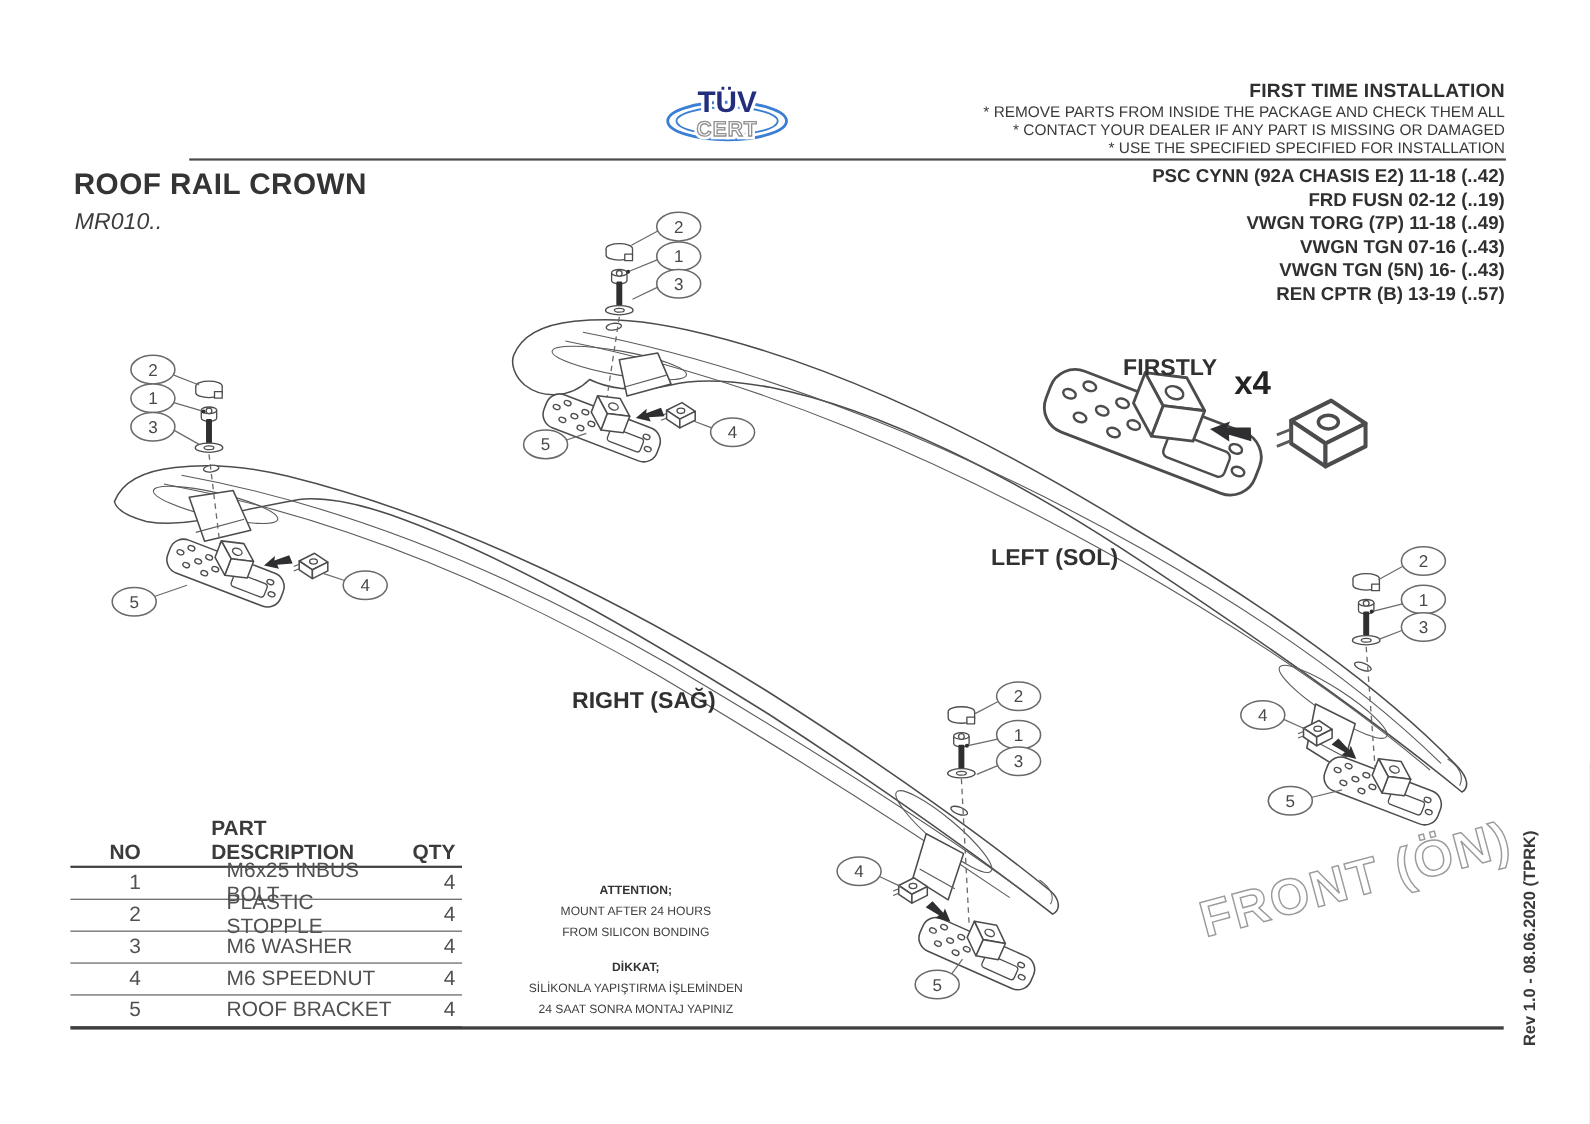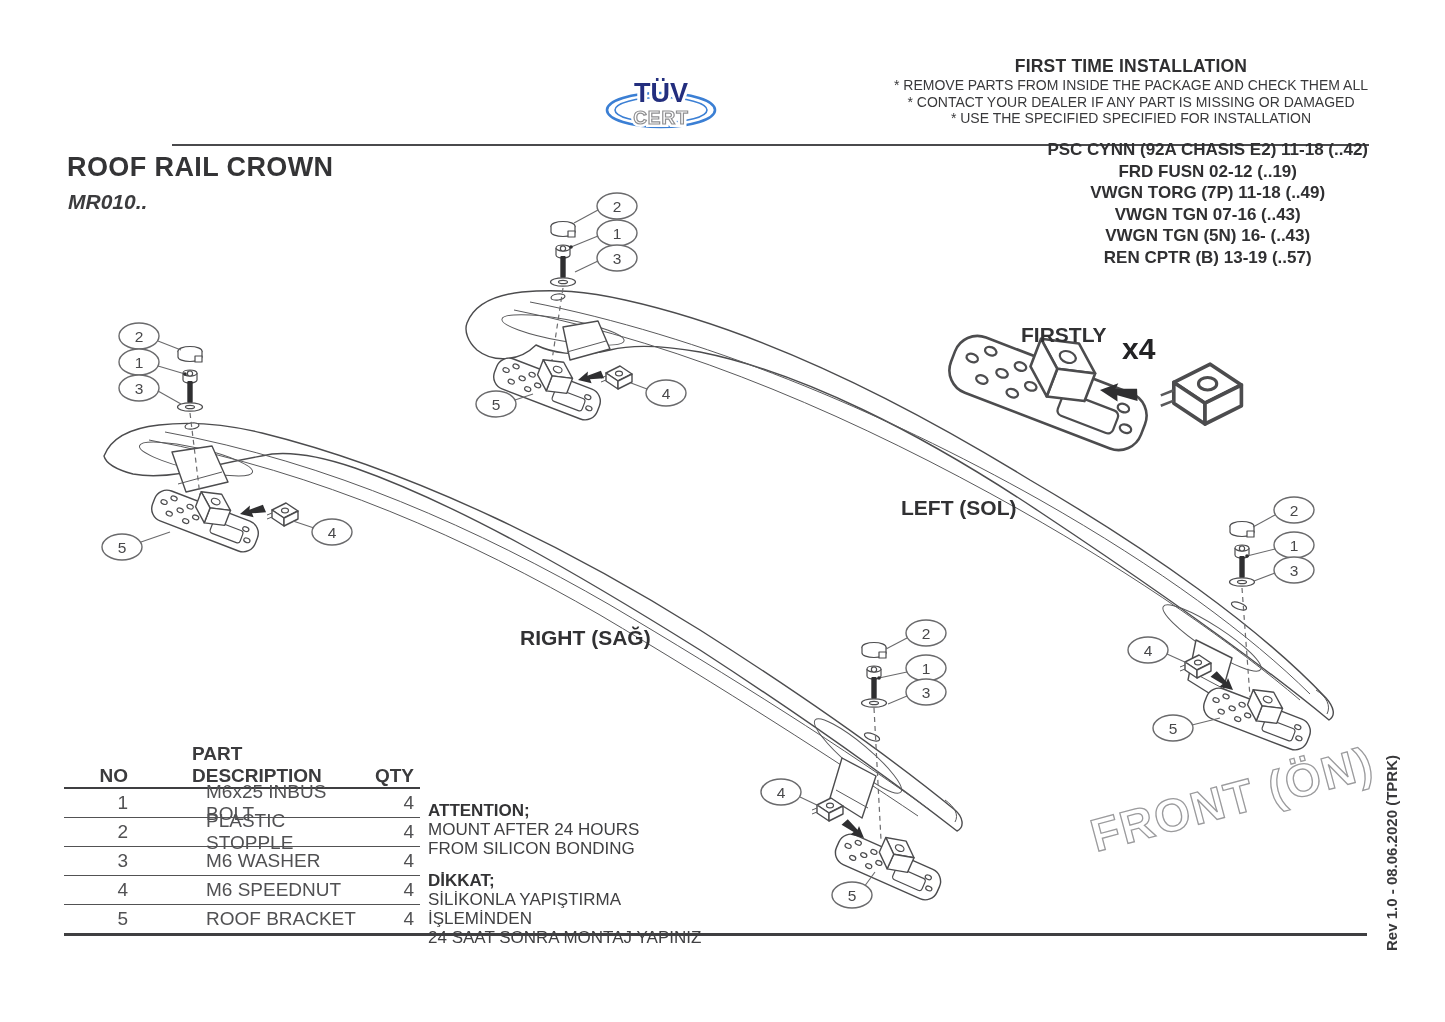--- a/index.html
+++ b/index.html
@@ -1,46 +1,46 @@
 <!DOCTYPE html>
 <html><head>
 <meta charset="utf-8">
 <style>
   html,body{margin:0;padding:0;background:#e8e8e8;}
   .page{position:relative;width:1445px;height:1022px;background:#ffffff;overflow:hidden;
         font-family:"Liberation Sans",sans-serif;color:#353537;}
   .abs{position:absolute;}
   
-  .hdr-right{right:77px;top:56px;text-align:center;}
+  .hdr-right{right:77px;top:72px;text-align:right;}
   .hdr-title{font-size:17.5px;font-weight:700;letter-spacing:.2px;color:#2f2f31;}
   .hdr-note{font-size:14px;font-weight:500;line-height:16.5px;color:#39393b;}
   .rule-top{left:172px;top:144px;width:1197px;height:2px;background:#4a4a4c;}
   .rule-bottom{left:64px;top:933px;width:1303px;height:3px;background:#3f3f41;}
   .prod-name{left:67px;top:152px;font-size:27px;font-weight:800;letter-spacing:.4px;color:#343436;}
-  .prod-code{left:68px;top:190px;font-size:21px;font-weight:700;font-style:italic;color:#3c3c3e;}
-  .vehicles{right:77px;top:139px;text-align:center;}
+  .prod-code{left:68px;top:190px;font-size:21px;font-weight:400;font-style:italic;color:#3c3c3e;}
+  .vehicles{right:77px;top:149px;text-align:right;}
   .vehicle{font-size:17px;font-weight:700;line-height:21.6px;color:#303032;}
   .lbl{font-size:21px;font-weight:700;color:#313133;}
   .lbl-x4{left:1122px;top:332px;font-size:30px;font-weight:800;color:#232325;}
   .lbl-firstly{left:1021px;top:323px;}
   .lbl-left{left:901px;top:496px;}
   .lbl-right{left:520px;top:626px;}
   
   .ptable{left:64px;top:757px;width:356px;}
   .ptable .thead{display:flex;align-items:flex-end;height:30px;border-bottom:2.5px solid #3f3f41;
                  font-size:19px;font-weight:700;color:#3b3b3d;}
   .ptable .trow{display:flex;align-items:center;height:28px;border-bottom:1.4px solid #525254;
                 font-size:19px;font-weight:400;color:#515153;}
   .c-no{width:64px;padding-left:3px;box-sizing:border-box;text-align:right;}
   .trow .c-no{padding-left:16px;}
   .c-desc{width:228px;padding-left:64px;box-sizing:border-box;}
   .trow .c-desc{padding-left:78px;}
   .c-qty{width:64px;text-align:right;padding-right:6px;box-sizing:border-box;}
   
-  .note-block{left:428px;width:300px;font-size:17px;line-height:19px;color:#404042;}
+  .note-block{left:428px;width:300px;font-size:11px;line-height:19px;color:#404042;text-align:center;}
   .nb-en{top:801px;} .nb-tr{top:871px;}
   .note-title{font-weight:700;color:#333335;}
   
   .rev{left:1391px;top:853px;transform:translate(-50%,-50%) rotate(-90deg);
        white-space:nowrap;font-size:15px;font-weight:700;color:#39393b;}
   
   .logo{left:604px;top:74px;width:114px;height:64px;}
   
   svg text{font-family:"Liberation Sans",sans-serif;}
   .ln2{fill:none;stroke:#5a5a5c;stroke-width:1;stroke-linejoin:round;}

